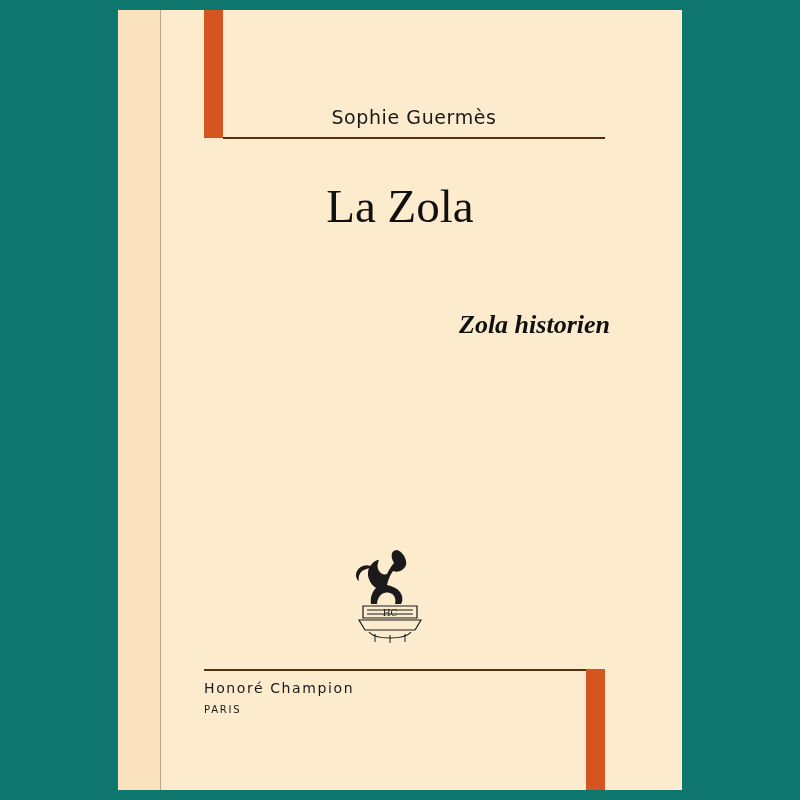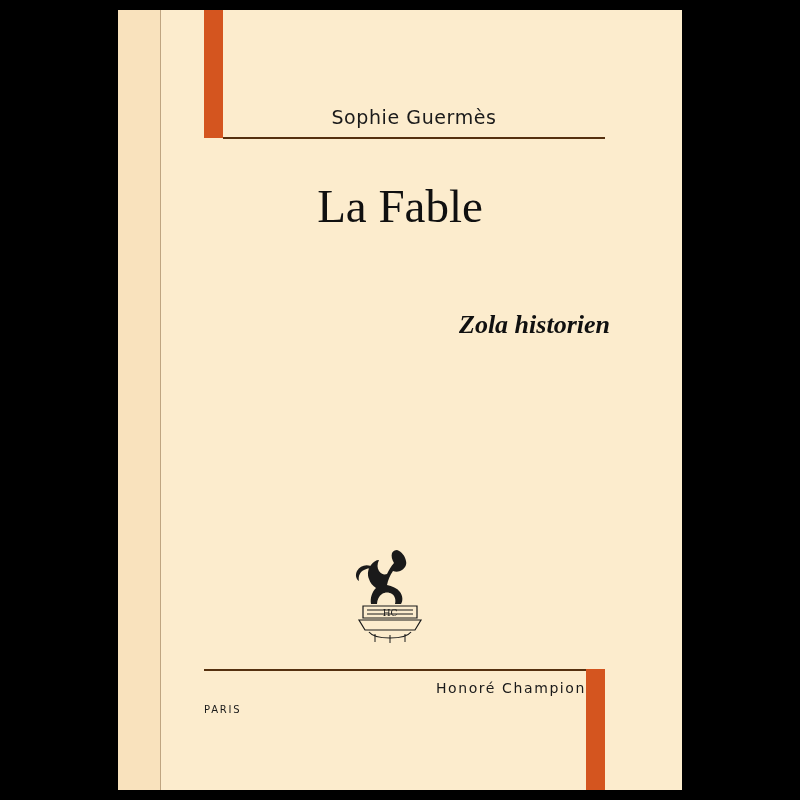--- a/index.html
+++ b/index.html
@@ -11,21 +11,21 @@
   }
   body {
     font-family: "Liberation Serif", serif;
   }
 
   
   .page {
     position: relative;
     width: 800px;
     height: 800px;
-    background: #000000;
+    background: #0f766e;
   }
 
   
   .cover {
     position: absolute;
     left: 118px;
     top: 10px;
     width: 564px;
     height: 780px;
     background: #f9e2bd;
@@ -137,21 +137,21 @@
     top: 534px;
     width: 90px;
     height: 102px;
   }
 
   .publisher {
     position: absolute;
     left: 86px;
     top: 670px;
     width: 382px;
-    text-align: right;
+    text-align: left;
     font-family: "DejaVu Sans", sans-serif;
     font-size: 14px;
     letter-spacing: 1.6px;
     color: #1a1a1a;
   }
 
   .publisher-city {
     position: absolute;
     left: 86px;
     top: 694px;
@@ -174,21 +174,21 @@
 
     <div class="left-rule"></div>
 
     <div class="bar-top-left"></div>
 
     <div class="author">Sophie Guermès</div>
 
     <div class="rule-author"></div>
 
     <div class="title">
-      <div>La Fable</div>
+      <div>La Zola</div>
     </div>
 
     <div class="subtitle">Zola historien</div>
 
     <div class="logo">
       <svg width="90" height="102" viewBox="0 0 90 102" xmlns="http://www.w3.org/2000/svg">
         <g fill="none" stroke="#1a1a1a" stroke-width="1.3">
 
           <path d="M52 6 C57 8 60 12 61 17 C62 21 60 24 57 26 C54 28 51 28 48 27
                    C45 31 43 36 42 41 C47 42 52 44 55 48 C58 52 58 57 56 60

